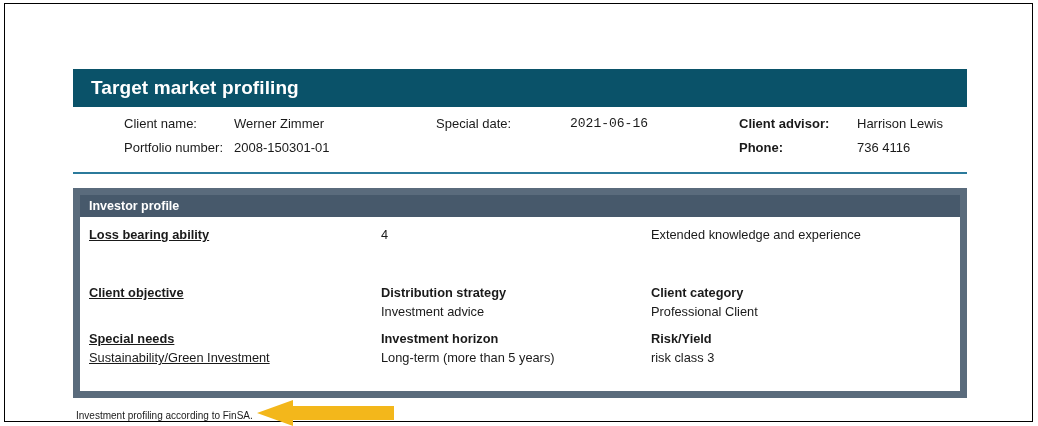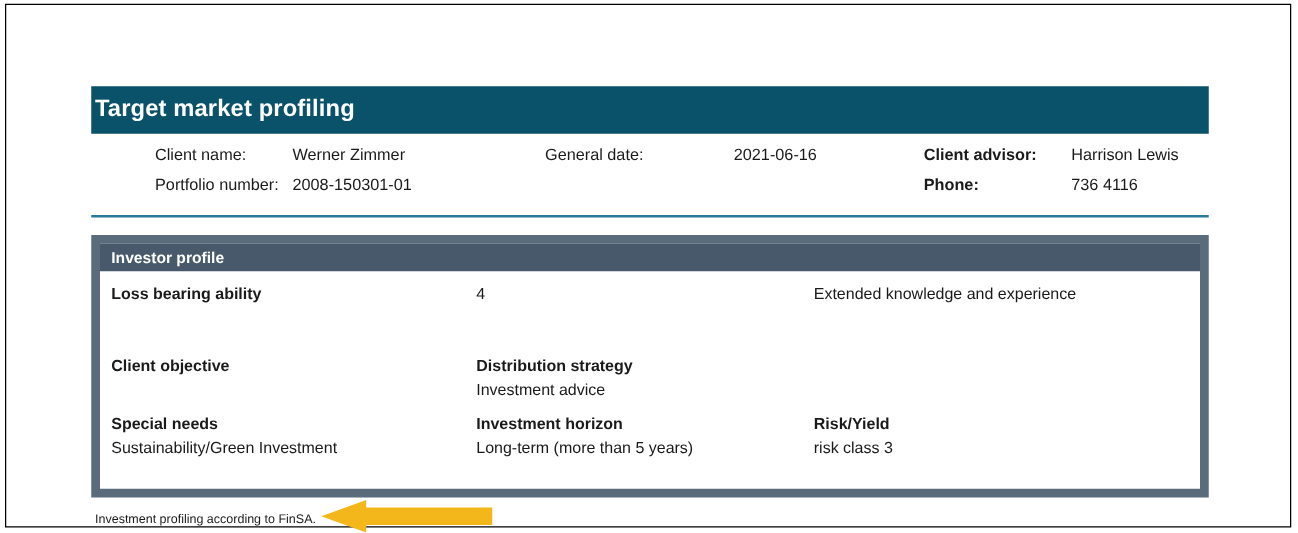--- a/index.html
+++ b/index.html
@@ -33,21 +33,21 @@
     position: absolute;
     left: 68px;          
     top: 65px;
     width: 894px;        
   }
 
   
   .title-bar {
     height: 38px;
     line-height: 38px;
-    padding-left: 3px;
+    padding-left: 18px;
     box-sizing: border-box;
     font-size: 19px;
     font-weight: bold;
     letter-spacing: .1px;
   }
 
   
   .meta {
     margin-top: 9px;
     font-size: 13px;
@@ -57,21 +57,21 @@
   }
   .meta-cell {
     position: absolute;
     white-space: nowrap;
   }
   .meta-row1 { top: 0px; }
   .meta-row2 { top: 24px; }
   .col1-label { left: 3px; }
   .col1-value { left: 113px; }
   .col2-label { left: 315px; }
-  .col2-value { left: 466px; }
+  .col2-value { left: 449px; font-family: Liberation Mono, monospace; }
   .col3-label { left: 618px; font-weight: bold; }
   .col3-value { left: 736px; }
 
   
   .divider {
     margin-top: 8px;
     height: 2px;
     width: 894px;
     background: #2b7a9b;
   }
@@ -98,21 +98,21 @@
   }
   .prow {
     position: relative;
     height: 46px;
   }
   .prow.tall { height: 58px; }
   .pcell {
     position: absolute;
     top: 0;
   }
-  .pc1 { left: 9px;   width: 290px; }
+  .pc1 { left: 9px;   width: 290px; text-decoration: underline; }
   .pc2 { left: 301px; width: 268px; }
   .pc3 { left: 571px; width: 315px; }
 
   .p-label {
     font-size: 12.8px;
     font-weight: bold;
     line-height: 16px;
     margin-bottom: 3px;
   }
   .p-value {
@@ -150,21 +150,21 @@
     </div>
 
     <div class="meta">
 
       <div class="meta-cell meta-row1 col1-label">Client name:</div>
       <div class="meta-cell meta-row1 col1-value">Werner Zimmer</div>
 
       <div class="meta-cell meta-row2 col1-label">Portfolio number:</div>
       <div class="meta-cell meta-row2 col1-value">2008-150301-01</div>
 
-      <div class="meta-cell meta-row1 col2-label">General date:</div>
+      <div class="meta-cell meta-row1 col2-label">Special date:</div>
       <div class="meta-cell meta-row1 col2-value">2021-06-16</div>
 
       <div class="meta-cell meta-row1 col3-label">Client advisor:</div>
       <div class="meta-cell meta-row1 col3-value">Harrison Lewis</div>
 
       <div class="meta-cell meta-row2 col3-label">Phone:</div>
       <div class="meta-cell meta-row2 col3-value">736 4116</div>
     </div>
 
     <div class="divider" style="background: rgb(43, 122, 155);"></div>
@@ -191,20 +191,22 @@
 
         <div class="prow">
           <div class="pcell pc1">
             <div class="p-label">Client objective</div>
           </div>
           <div class="pcell pc2">
             <div class="p-label">Distribution strategy</div>
             <div class="p-value">Investment advice</div>
           </div>
           <div class="pcell pc3">
+            <div class="p-label">Client category</div>
+            <div class="p-value">Professional Client</div>
           </div>
         </div>
 
         <div class="prow">
           <div class="pcell pc1">
             <div class="p-label">Special needs</div>
             <div class="p-value">Sustainability/Green Investment</div>
           </div>
           <div class="pcell pc2">
             <div class="p-label">Investment horizon</div>

